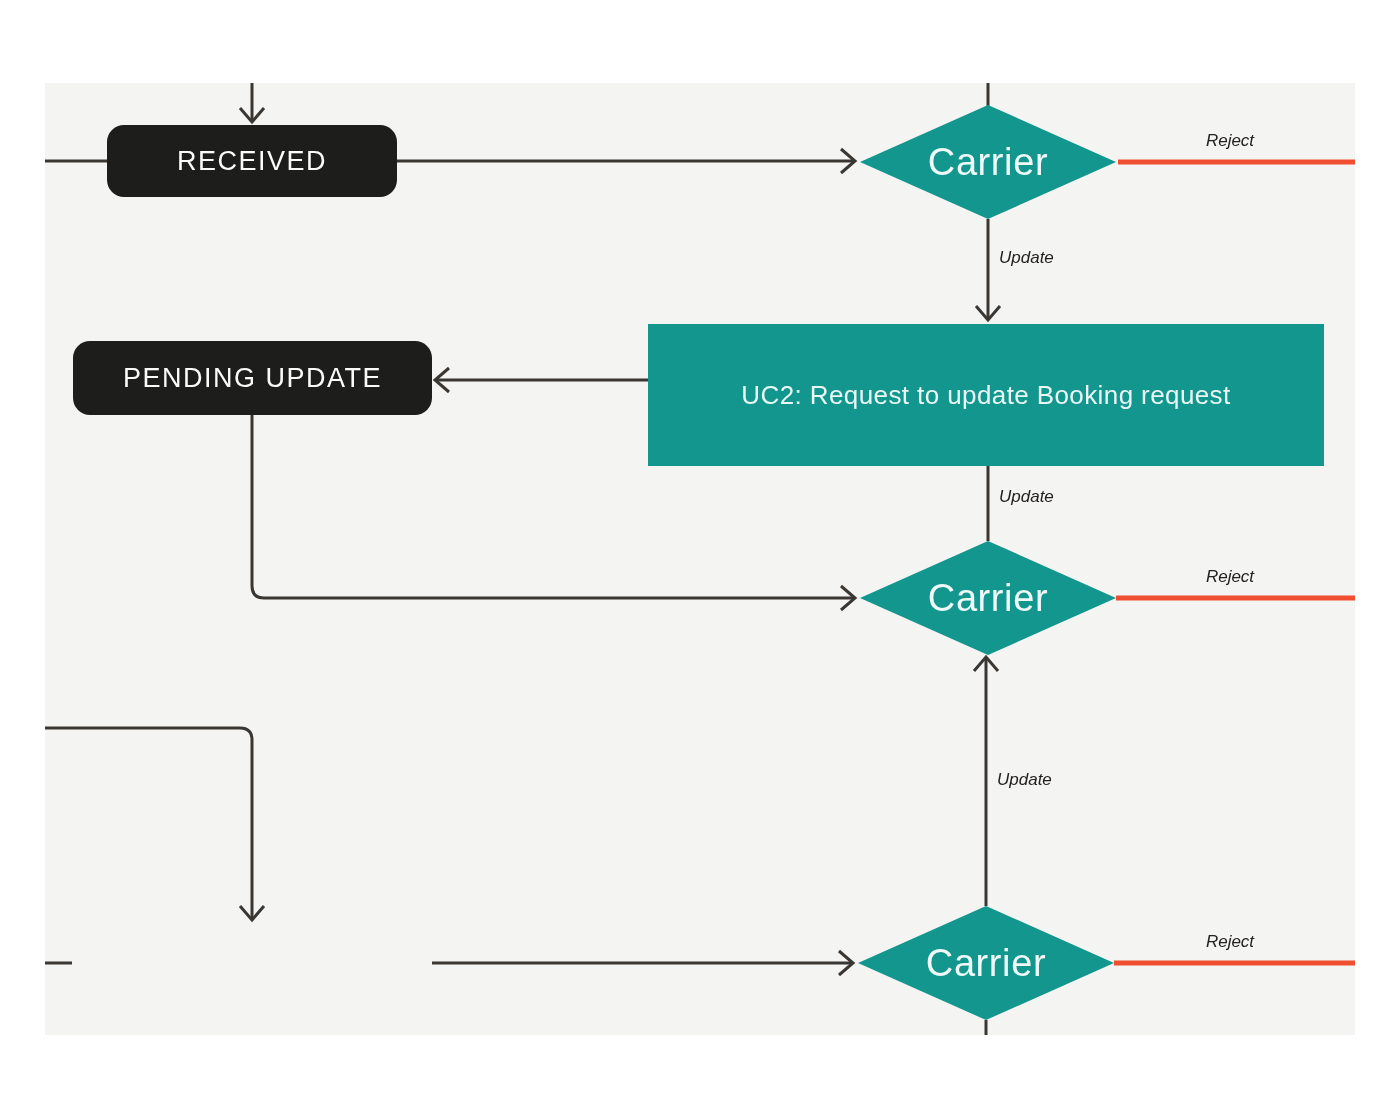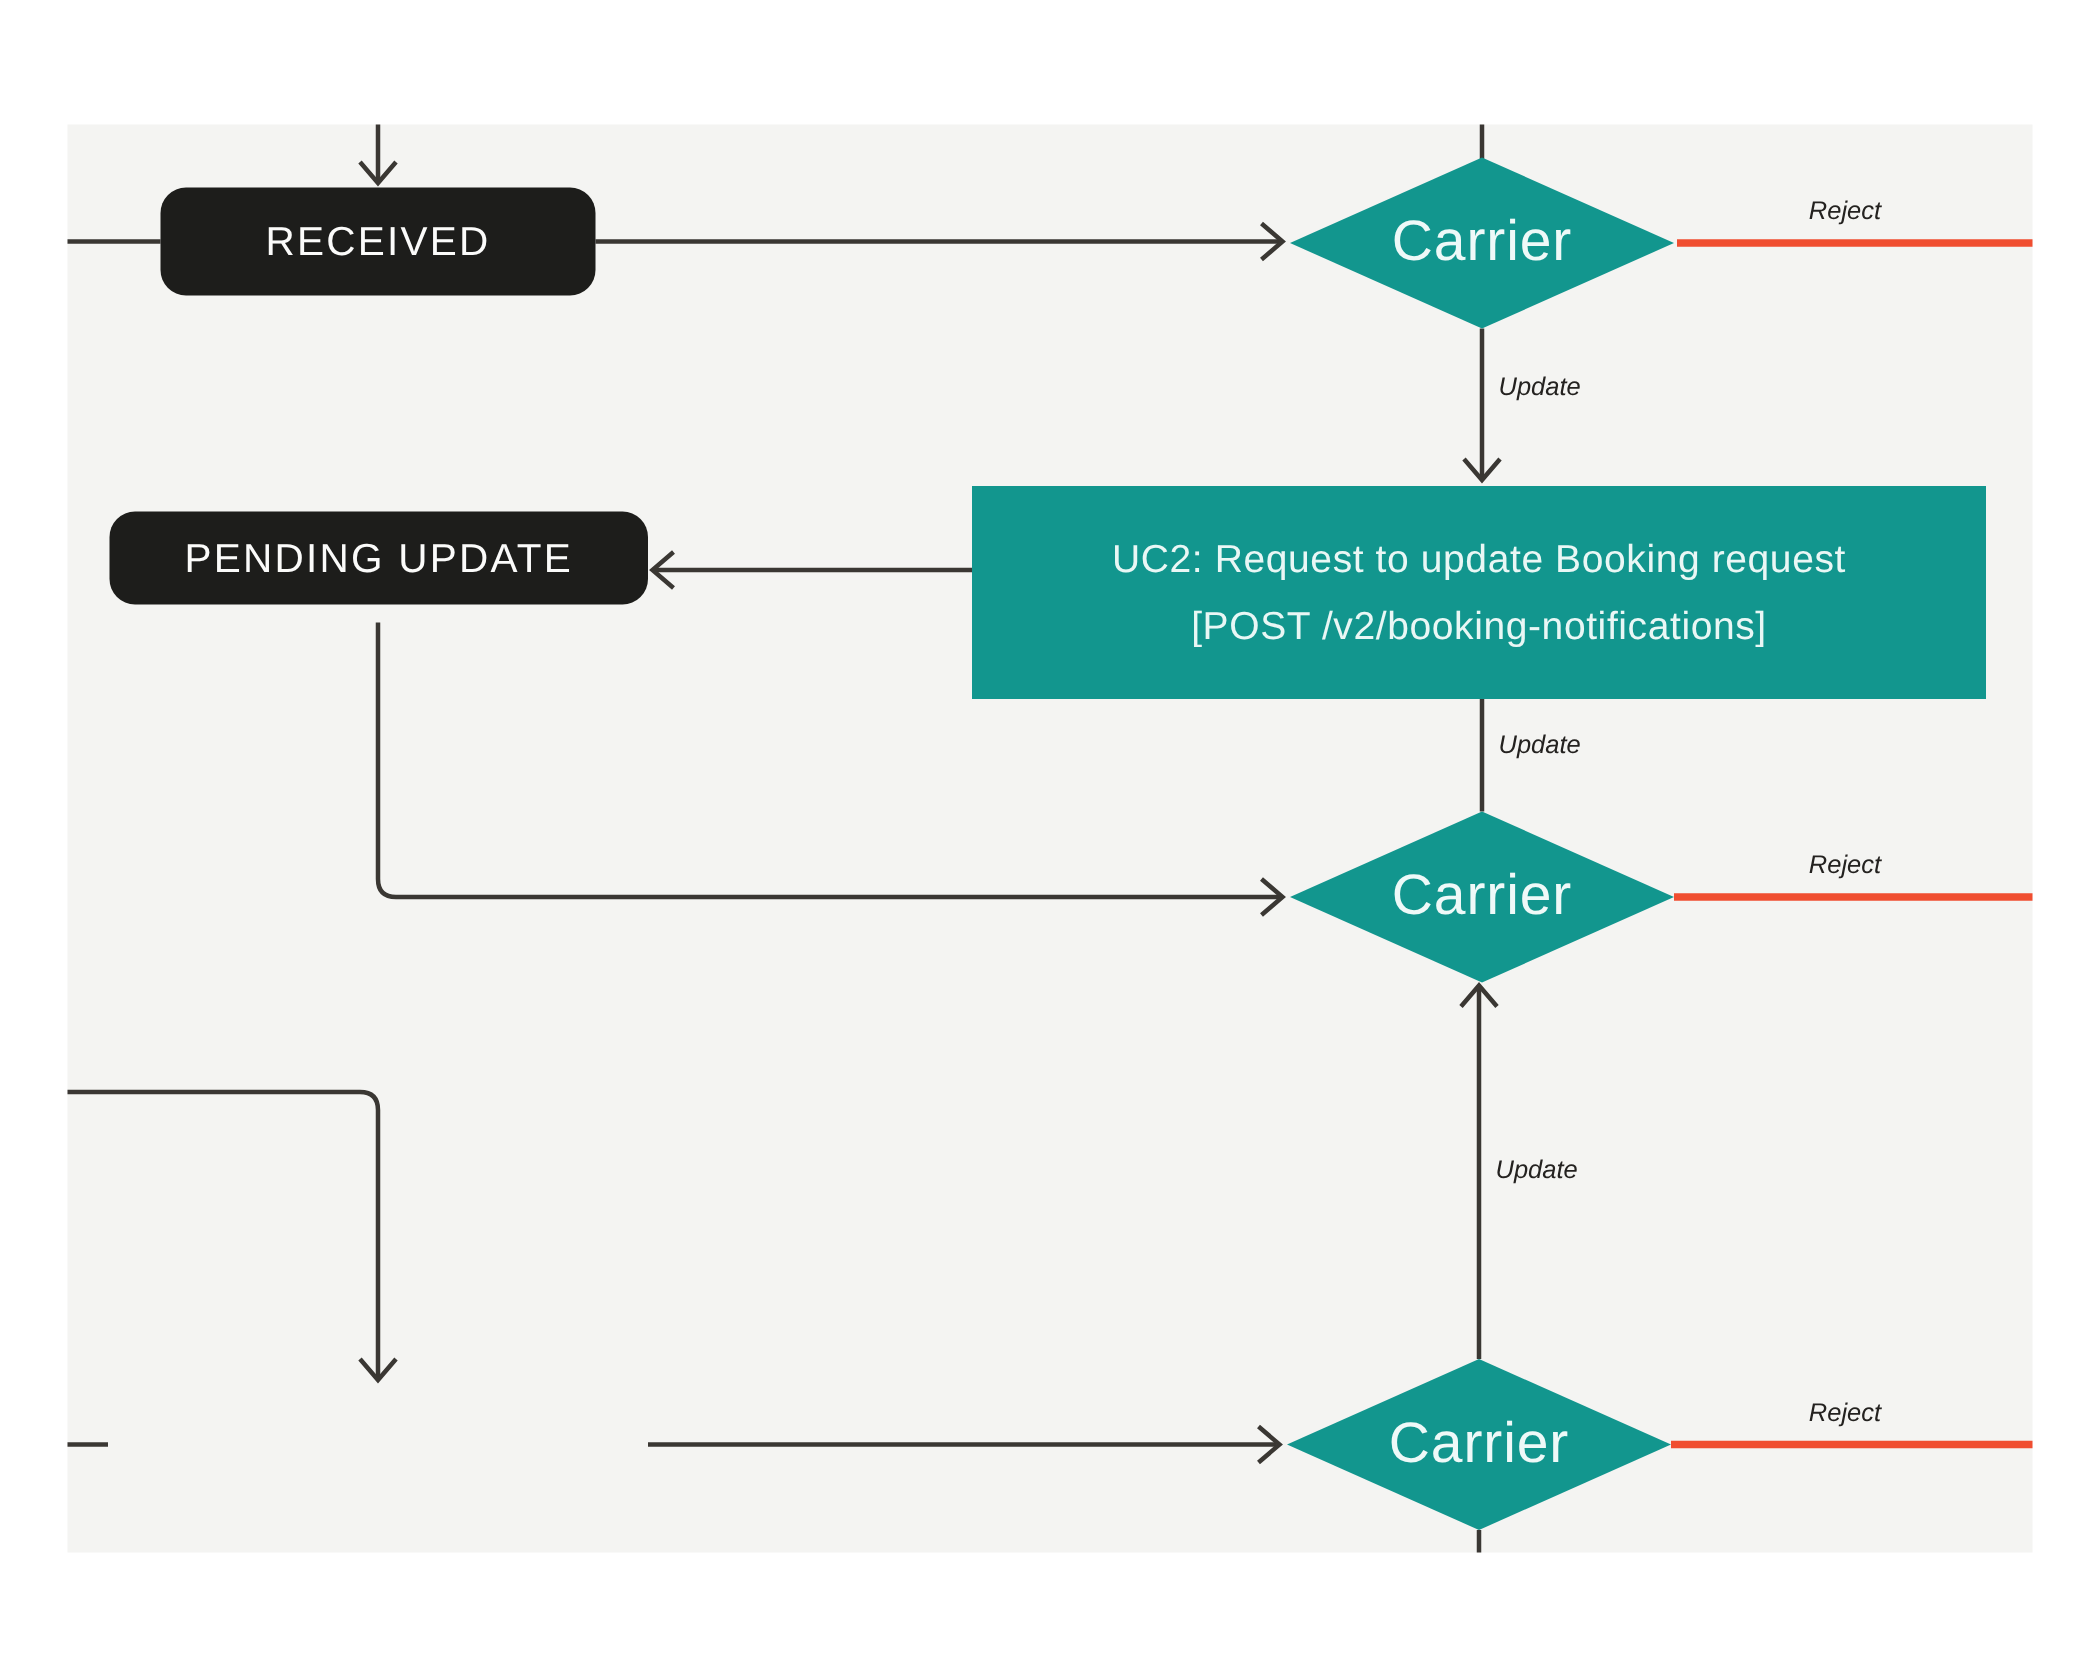--- a/index.html
+++ b/index.html
@@ -127,26 +127,25 @@
 
     <g fill="#12968e">
       <polygon points="860,162 988,105 1116,162 988,219"></polygon>
       <polygon points="860,598 988,541 1116,598 988,655"></polygon>
       <polygon points="858,963 986,906 1114,963 986,1020"></polygon>
     </g>
   </svg>
 
   <div class="node state" style="left:107px; top:125px; width:290px; height:72px;">RECEIVED</div>
 
-  <div class="node state" style="left:73px; top:341px; width:359px; height:62px;">PENDING UPDATE</div>
+  <div class="node state" style="left:73px; top:341px; width:359px; height:74px;">PENDING UPDATE</div>
 
 
   <div class="node process" style="left:648px; top:324px; width:676px; height:142px;">
     <div>UC2: Request to update Booking request</div>
-    <div>[POST /v2/booking-notifications]</div>
   </div>
 
   <div class="carrier-label" style="left:988px; top:162px;">Carrier</div>
   <div class="carrier-label" style="left:988px; top:598px;">Carrier</div>
   <div class="carrier-label" style="left:986px; top:963px;">Carrier</div>
 
   <div class="edge-label lefted" style="left:999px; top:258px;">Update</div>
   <div class="edge-label lefted" style="left:999px; top:497px;">Update</div>
   <div class="edge-label lefted" style="left:997px; top:780px;">Update</div>
 

